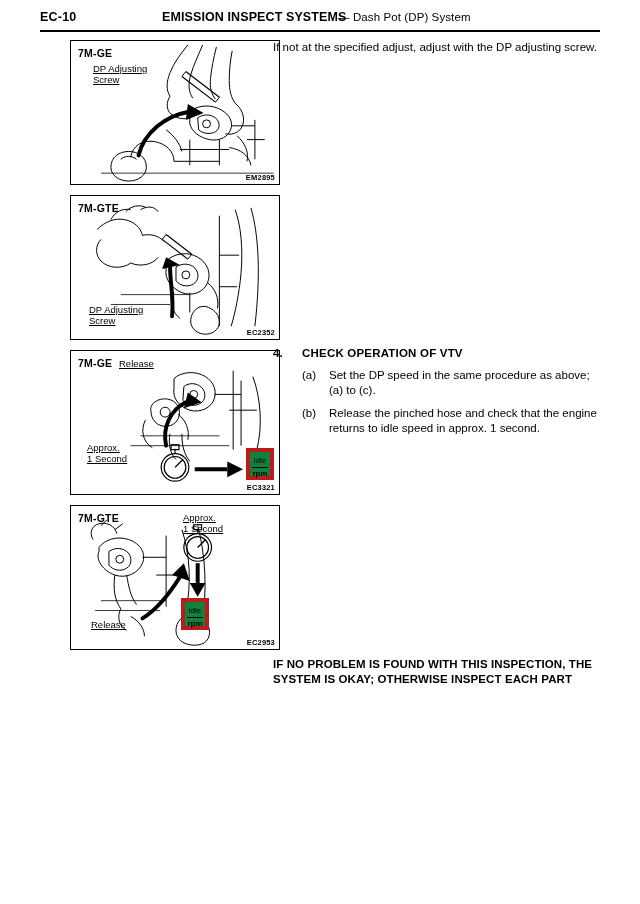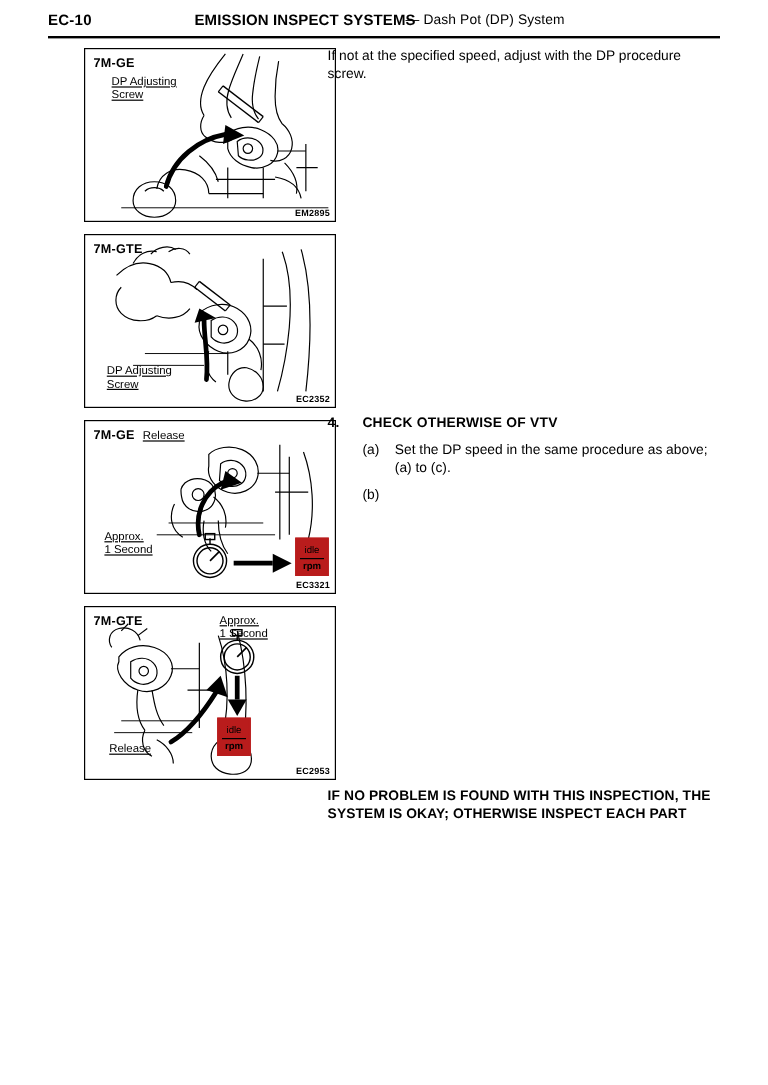--- a/index.html
+++ b/index.html
@@ -150,22 +150,22 @@
     left: 273px;
     top: 657px;
     width: 330px;
     font-size: 11.5px;
     font-weight: bold;
     line-height: 15px;
     letter-spacing: 0.1px;
   }
   .meter-box {
     position: absolute;
-    border: 2px solid #b91c1c;
-    background: #b91c1c;
+    border: 4px solid #b91c1c;
+    background: #15803d;
     text-align: center;
     font-size: 8px;
     line-height: 10px;
     box-sizing: border-box;
   }
   .meter-box .l1 { font-weight: normal; }
   .meter-box .l2 { font-weight: bold; }
   .meter-sep { width: 80%; height: 1px; background: #000; margin: 1px auto; }
 </style>
 </head>
@@ -380,32 +380,33 @@
     <span class="fig-note" style="left:20px; top:113px;">Release</span>
     <div class="meter-box" style="left:110px; top:92px; width:28px; height:32px; padding-top:4px;">
       <div class="l1">idle</div>
       <div class="meter-sep"></div>
       <div class="l2">rpm</div>
     </div>
     <span class="fig-code">EC2953</span>
   </div>
 
   <div class="right-col">
-    <p class="para">If not at the specified speed, adjust with the DP procedure screw.</p>
+    <p class="para">If not at the specified adjust, adjust with the DP adjusting screw.</p>
   </div>
 
   <div class="step-block">
     <div class="step-head">
       <span class="step-num">4.</span>
-      <span>CHECK OTHERWISE OF VTV</span>
+      <span>CHECK OPERATION OF VTV</span>
     </div>
     <div class="sub">
       <span class="sub-mark">(a)</span>
       <span>Set the DP speed in the same procedure as above; (a) to (c).</span>
     </div>
     <div class="sub">
       <span class="sub-mark">(b)</span>
+      <span>Release the pinched hose and check that the engine returns to idle speed in approx. 1 second.</span>
     </div>
   </div>
 
   <div class="closing">IF NO PROBLEM IS FOUND WITH THIS INSPECTION, THE SYSTEM IS OKAY; OTHERWISE INSPECT EACH PART</div>
 
 </div>
 
 </body></html>

